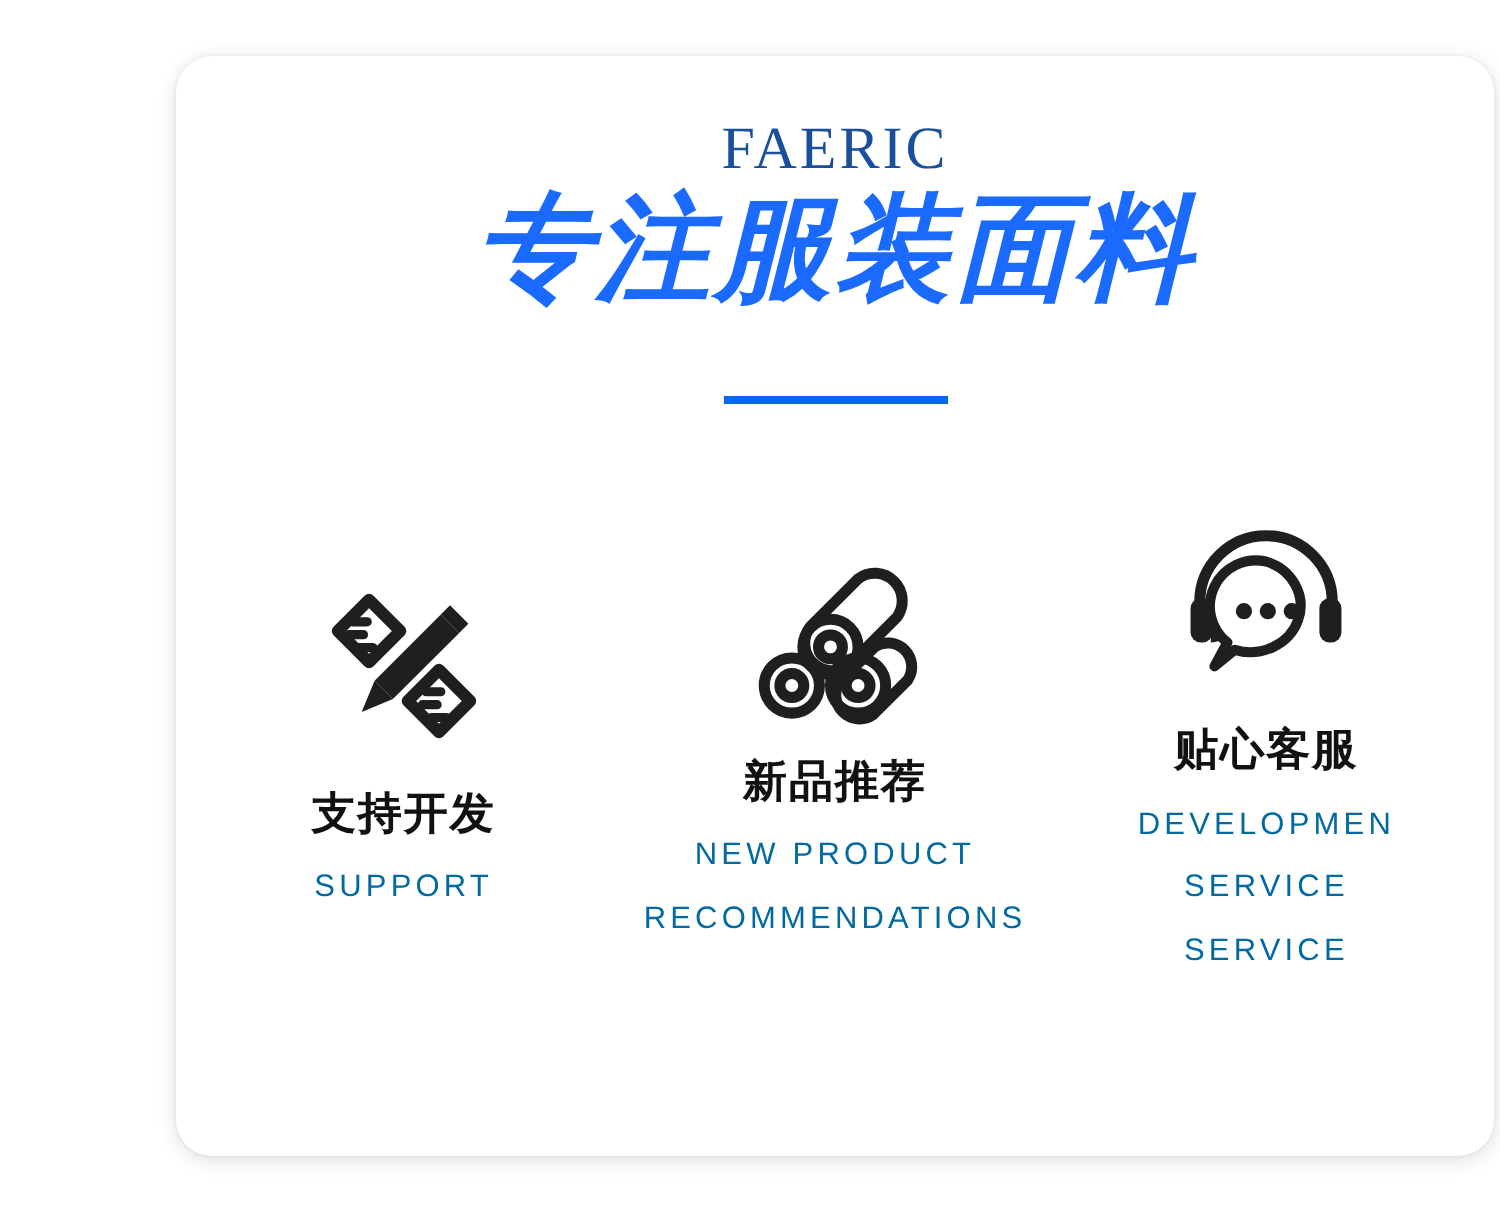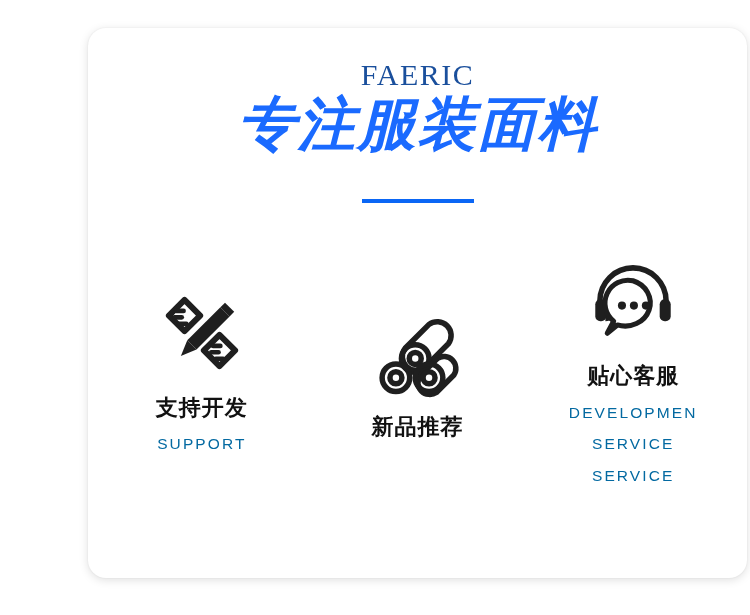--- a/index.html
+++ b/index.html
@@ -196,20 +196,24 @@
               <circle cx="47" cy="57" r="15"></circle>
               <circle cx="47" cy="57" r="6.5"></circle>
               <circle cx="26" cy="78" r="15"></circle>
               <circle cx="26" cy="78" r="6.5"></circle>
               <circle cx="62" cy="78" r="15"></circle>
               <circle cx="62" cy="78" r="6.5"></circle>
             </g>
           </svg>
         </div>
         <div class="feature-title">新品推荐</div>
+        <div class="feature-sub">
+          <span class="ln">NEW PRODUCT</span>
+          <span class="ln">RECOMMENDATIONS</span>
+        </div>
       </div>
 
       <div class="feature">
         <div class="feature-icon">
           <svg width="92" height="92" viewBox="0 0 100 100" aria-hidden="true">
 
             <path d="M14 62 V50 A36 36 0 0 1 86 50 V62" fill="none" stroke="#1f1f1f" stroke-width="6" stroke-linecap="round"></path>
 
             <path d="M20 48 A7 7 0 0 1 20 72 Z" fill="#1f1f1f"></path>
             <rect x="9" y="48" width="12" height="24" rx="5.5" fill="#1f1f1f"></rect>

